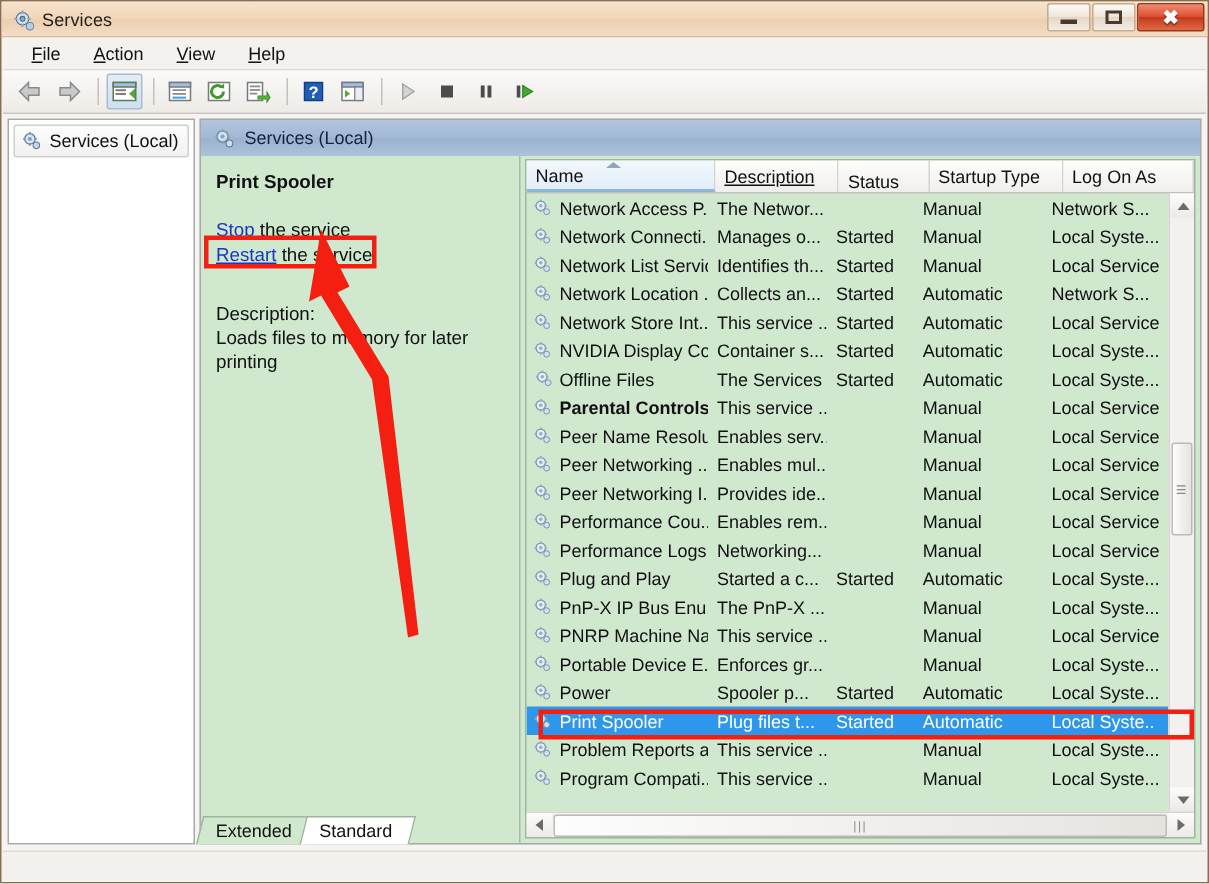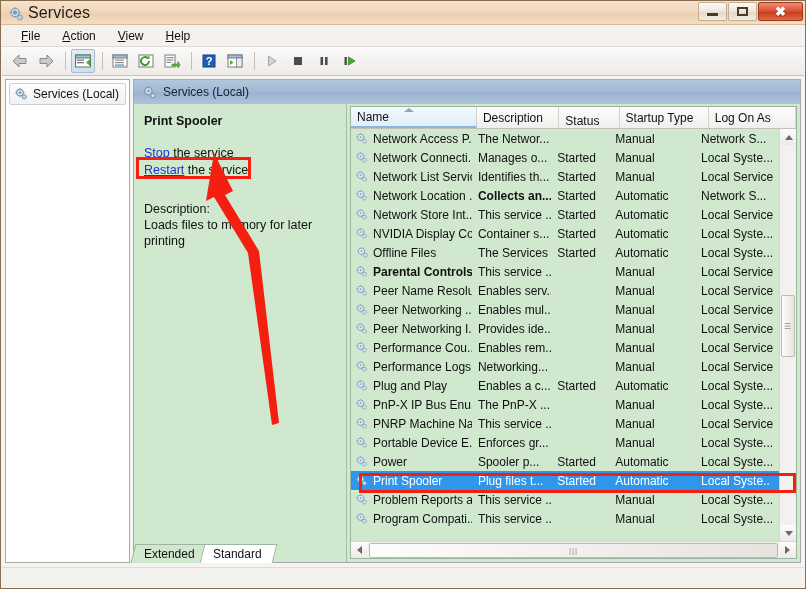--- a/index.html
+++ b/index.html
@@ -24,21 +24,21 @@
     position: absolute; left: 0; top: 0; right: 0; height: 24px;
     background: linear-gradient(to bottom, #f7e3cd 0%, #f2d7bb 45%, #eccfae 55%, #f3ddc6 100%);
     border-bottom: 1px solid #d9bb98;
     display: flex; align-items: center;
   }
   .title-icon {
     width: 16px; height: 16px; margin-left: 7px; margin-right: 6px;
     position: relative; flex: 0 0 auto;
   }
   .title-text {
-    font-size: 16px; color: #1e1e1e; letter-spacing: .1px;
+    font-size: 12px; color: #1e1e1e; letter-spacing: .1px;
   }
   .winbtns {
     position: absolute; right: 2px; top: 1px;
     display: flex; gap: 0px; align-items: center;
   }
   .winbtn {
     width: 29px; height: 19px;
     border: 1px solid #c3ad93;
     background: linear-gradient(to bottom,#fdfbf8 0%, #eee5da 50%, #e4d7c7 51%, #f4ece2 100%);
     margin-left: 1px;
@@ -450,21 +450,21 @@
         </div>
 
         <div class="listwrap">
           <div class="list-inner">
 
             <div class="lv-header" id="lv-header">
                 <div class="lv-th sorted" style="width: 130px;">
                   <i class="sort-arrow"></i>
                   <span>Name</span>
                 </div>
-                <div class="lv-th" style="width: 85px;">
+                <div class="lv-th" style="width: 85px; text-decoration: underline;">
                   <span>Description</span>
                 </div>
                 <div class="lv-th" style="width: 62px; align-items: flex-end;">
                   <span>Status</span>
                 </div>
                 <div class="lv-th" style="width: 92px;">
                   <span>Startup Type</span>
                 </div>
                 <div class="lv-th" style="width: 90px;">
                   <span>Log On As</span>
@@ -540,21 +540,21 @@
                         <g fill="#93aec7">
                           <rect x="6.1" y="1.2" width="1.4" height="1.9"></rect>
                           <rect x="6.1" y="9.7" width="1.4" height="1.9"></rect>
                           <rect x="1.7" y="5.7" width="1.9" height="1.4"></rect>
                           <rect x="10.0" y="5.7" width="1.9" height="1.4"></rect>
                         </g>
                         <circle cx="11.6" cy="11.2" r="2.4" fill="#d3e2ef" stroke="#7592ad" stroke-width=".8"></circle>
                       </svg></span>
                     <span>Network Location ...</span>
                   </div>
-                  <div class="lv-td" style="width: 85px; font-weight: bold;">Collects an...</div>
+                  <div class="lv-td" style="width: 85px;">Collects an...</div>
                   <div class="lv-td" style="width: 62px;">Started</div>
                   <div class="lv-td" style="width: 92px;">Automatic</div>
                   <div class="lv-td" style="width: 90px;">Network S...</div>
                 </div>
                 <div class="lv-row">
                   <div class="lv-td name" style="width: 130px;">
                     <span class="gear"><svg width="13" height="13" viewBox="0 0 16 16">
                         <circle cx="6.8" cy="6.4" r="3.9" fill="#e2edf6" stroke="#7592ad" stroke-width="1"></circle>
                         <circle cx="6.8" cy="6.4" r="1.4" fill="#93aec7"></circle>
                         <g fill="#93aec7">
@@ -740,21 +740,21 @@
                         <g fill="#93aec7">
                           <rect x="6.1" y="1.2" width="1.4" height="1.9"></rect>
                           <rect x="6.1" y="9.7" width="1.4" height="1.9"></rect>
                           <rect x="1.7" y="5.7" width="1.9" height="1.4"></rect>
                           <rect x="10.0" y="5.7" width="1.9" height="1.4"></rect>
                         </g>
                         <circle cx="11.6" cy="11.2" r="2.4" fill="#d3e2ef" stroke="#7592ad" stroke-width=".8"></circle>
                       </svg></span>
                     <span>Plug and Play</span>
                   </div>
-                  <div class="lv-td" style="width: 85px;">Enables a c...</div>
+                  <div class="lv-td" style="width: 85px;">Started a c...</div>
                   <div class="lv-td" style="width: 62px;">Started</div>
                   <div class="lv-td" style="width: 92px;">Automatic</div>
                   <div class="lv-td" style="width: 90px;">Local Syste...</div>
                 </div>
                 <div class="lv-row">
                   <div class="lv-td name" style="width: 130px;">
                     <span class="gear"><svg width="13" height="13" viewBox="0 0 16 16">
                         <circle cx="6.8" cy="6.4" r="3.9" fill="#e2edf6" stroke="#7592ad" stroke-width="1"></circle>
                         <circle cx="6.8" cy="6.4" r="1.4" fill="#93aec7"></circle>
                         <g fill="#93aec7">

